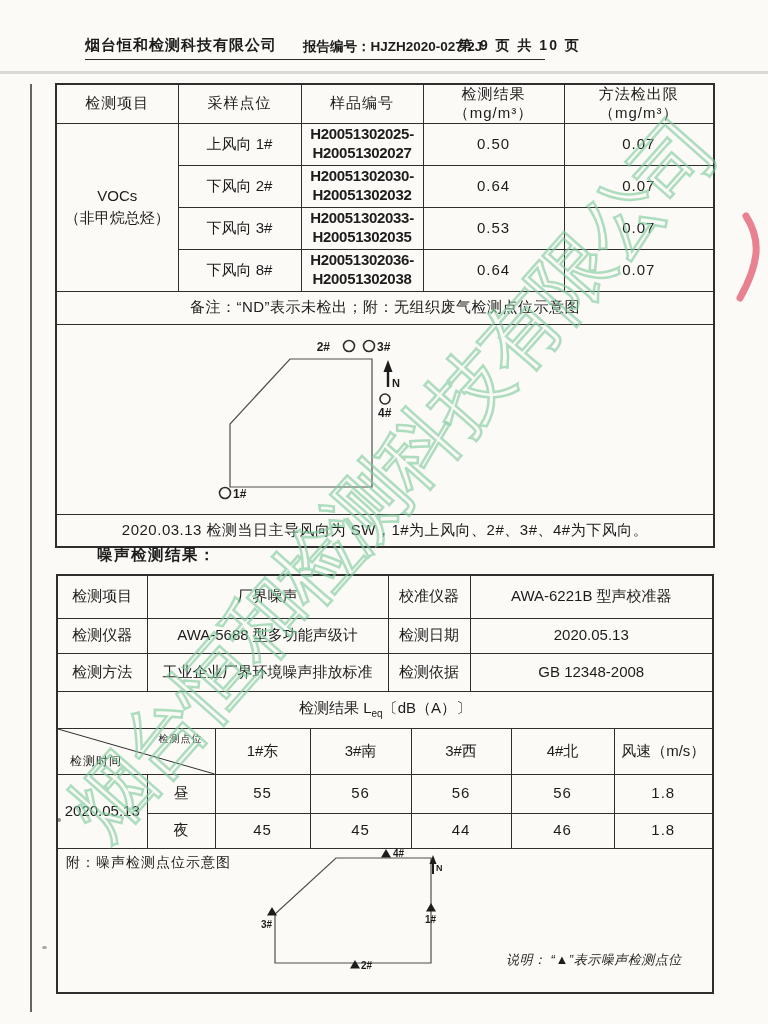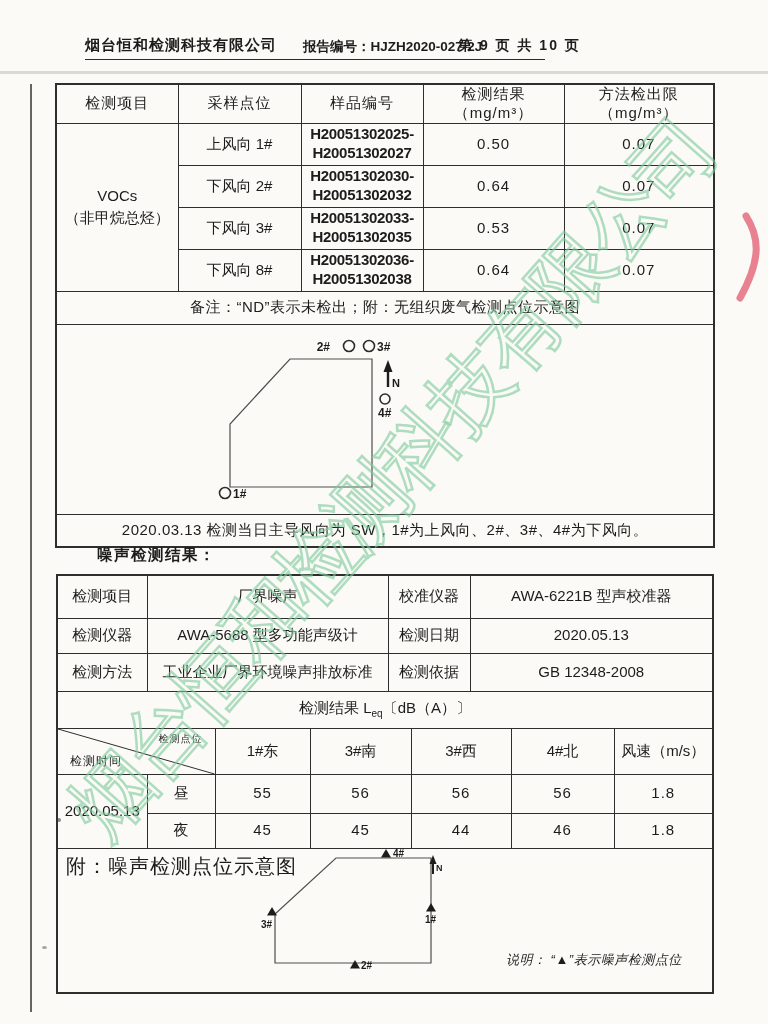--- a/index.html
+++ b/index.html
@@ -42,21 +42,21 @@
   .num{font-size:15px;letter-spacing:1px;}
   .item-cell div{line-height:1.5;}
   .remark-text{font-size:14.5px;letter-spacing:.5px;padding-left:10px;}
   .wind-text{font-size:14.5px;letter-spacing:.5px;padding-left:30px;}
   .section-title{position:absolute;left:97px;top:545px;font-size:15.5px;font-weight:bold;letter-spacing:1.5px;}
   
   td.fig{position:relative;padding:0;}
   .fig-abs{position:absolute;white-space:nowrap;}
   .legend1{left:322px;top:156px;font-size:13.5px;letter-spacing:.5px;margin-top:47px;}
   .legend2{left:448px;top:103px;font-size:13px;letter-spacing:.5px;font-style:italic;}
-  .attach-label{left:8px;top:5px;font-size:20px;letter-spacing:1px;}
+  .attach-label{left:8px;top:5px;font-size:14px;letter-spacing:1px;}
   
   .diag-cell{position:relative;}
   .diag-svg{position:absolute;left:0;top:0;width:100%;height:100%;}
   .diag-top{position:absolute;right:12px;top:4px;font-size:10px;letter-spacing:1px;}
   .diag-bottom{position:absolute;left:12px;bottom:5px;font-size:12px;letter-spacing:1px;}
   sub.eq{font-size:10px;}
   svg text{font-family:"Liberation Sans","DejaVu Sans",sans-serif;fill:#1c1c1c;}
 </style>
 </head>
 <body>

